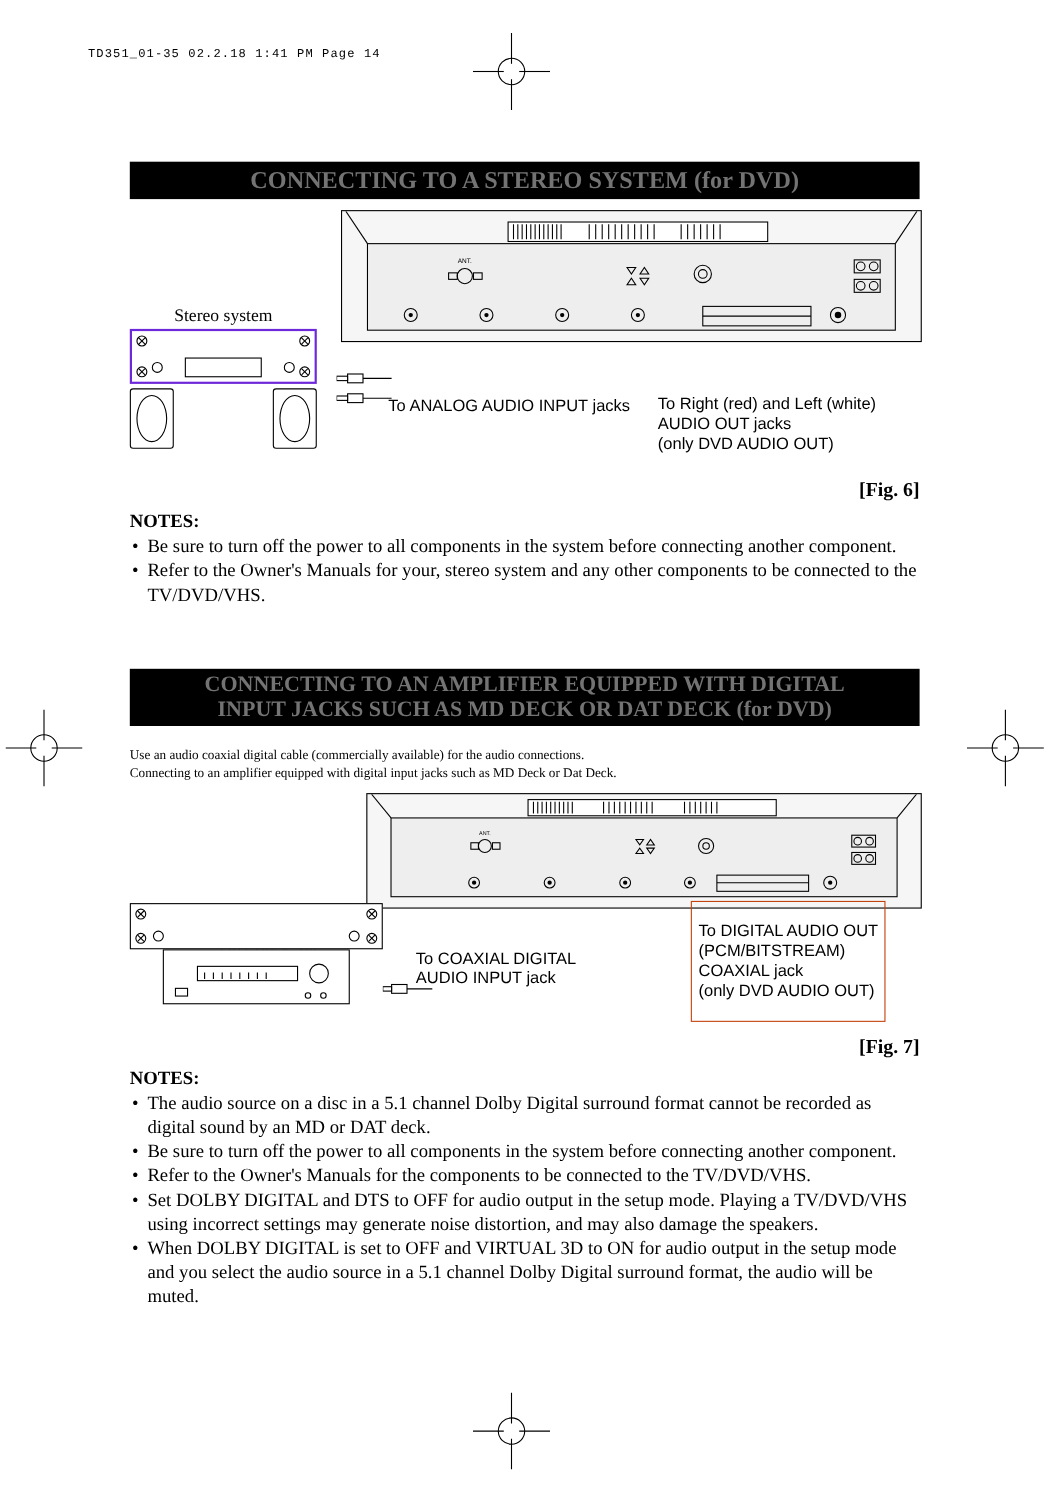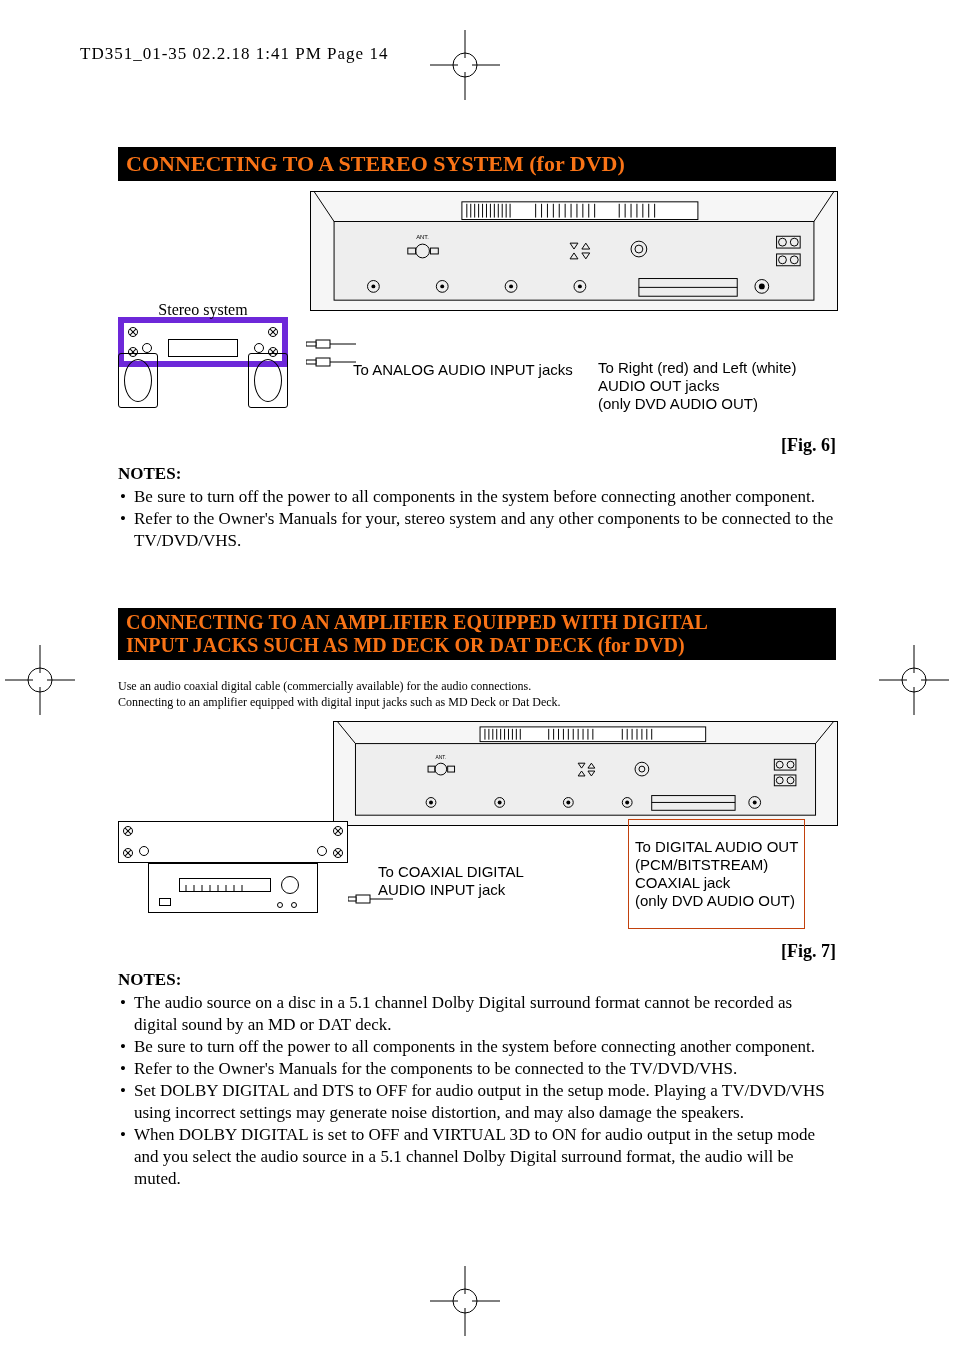--- a/index.html
+++ b/index.html
@@ -1,39 +1,39 @@
 <!DOCTYPE html>
 <html><head>
 <meta charset="utf-8">
 <style>
   * { box-sizing: border-box; margin: 0; padding: 0; }
   body { background: #fff; font-family: "Times New Roman", Times, serif; width: 954px; height: 1351px; position: relative; color: #000; }
   .page { position: absolute; inset: 0; }
   .crop-mark { position: absolute; width: 70px; height: 70px; }
   .crop-mark svg { width: 100%; height: 100%; }
-  .header-line { position: absolute; top: 44px; left: 80px; font-family: Liberation Serif, serif; font-size: 17px; letter-spacing: 1px; color: #000; }
+  .header-line { position: absolute; top: 44px; left: 80px; font-family: Liberation Mono, monospace; font-size: 11px; letter-spacing: 1px; color: #000; }
   .content { position: absolute; left: 118px; right: 118px; top: 147px; }
-  .section-header { background: #000; color: #f97316; font-weight: bold; font-size: 22px; padding: 4px 8px; font-family: "Times New Roman", Times, serif; }
+  .section-header { background: #000; color: #737373; font-weight: bold; font-size: 22px; text-align: center; padding: 4px 8px; font-family: "Times New Roman", Times, serif; }
   .section-header.two-line { line-height: 1.15; font-size: 20px; padding: 3px 8px; margin-top: 20px; }
   .figure-area { position: relative; width: 100%; margin-top: 10px; }
   .fig-label { text-align: right; font-weight: bold; font-size: 18px; margin-top: 4px; }
   .notes-title { font-weight: bold; font-size: 17px; margin-top: 8px; }
   .notes-list { list-style: none; font-size: 17px; line-height: 1.3; margin-top: 2px; }
   .notes-list li { position: relative; padding-left: 16px; }
   .notes-list li::before { content: "•"; position: absolute; left: 2px; }
   .body-text { font-size: 12px; line-height: 1.35; margin-top: 18px; }
   .page-footer { position: absolute; bottom: 105px; left: 0; right: 0; }
   .page-number { text-align: center; font-size: 17px; }
   .en-label { position: absolute; right: 118px; bottom: 0; text-align: right; font-size: 17px; }
   .en-label .code { font-size: 13px; display: block; }
   
   .diagram { position: relative; width: 100%; height: 240px; }
   .diagram2 { height: 200px; }
   .dvd-unit { position: absolute; border: 1px solid #000; background: #f6f6f6; }
-  .stereo-box { position: absolute; border: 6px solid #6d28d9; margin-top: 18px; }
+  .stereo-box { position: absolute; border: 2px solid #6d28d9; }
   .stereo-box .lbl { position: absolute; top: -22px; left: 50%; transform: translateX(-50%); white-space: nowrap; font-size: 16px; }
   .screw { width: 10px; height: 10px; border: 1px solid #000; border-radius: 50%; position: absolute; }
   .screw::before,.screw::after{content:"";position:absolute;left:50%;top:50%;width:8px;height:1px;background:#000;transform-origin:center;}
   .screw::before{transform:translate(-50%,-50%) rotate(45deg);}
   .screw::after{transform:translate(-50%,-50%) rotate(-45deg);}
   .speaker { position: absolute; width: 40px; height: 55px; border: 1px solid #000; border-radius: 3px; }
   .speaker::after { content: ""; position: absolute; inset: 5px; border: 1px solid #000; border-radius: 50%; }
   .callout-text { position: absolute; font-size: 15px; line-height: 1.2; font-family: Arial, sans-serif; }
   .deck-box { position: absolute; border: 1px solid #000; background: #fff; }
   .deck-slot { position: absolute; border: 1px solid #000; }

